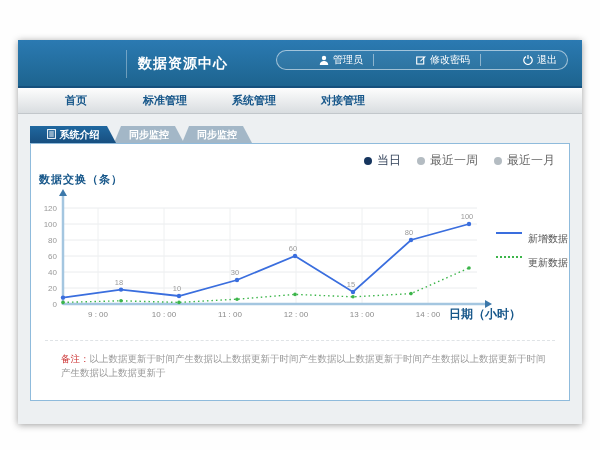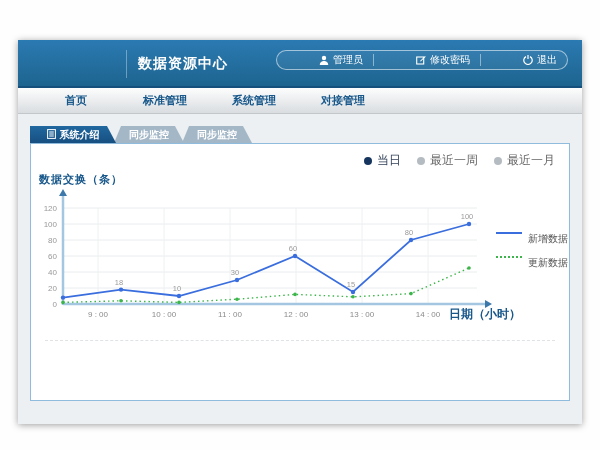--- a/index.html
+++ b/index.html
@@ -233,16 +233,19 @@
           <span class="legend-line"></span>
           <span>新增数据</span>
         </div>
         <div class="legend-row">
           <span class="legend-line dotted"></span>
           <span>更新数据</span>
         </div>
       </div>
 
       <div class="note-divider"></div>
+      <div class="note">
+        <span class="note-prefix">备注：</span><span>以上数据更新于时间产生数据以上数据更新于时间产生数据以上数据更新于时间产生数据以上数据更新于时间产生数据以上数据更新于</span>
+      </div>
 
     </div>
   </div>
 </div>
 
 </body></html>

